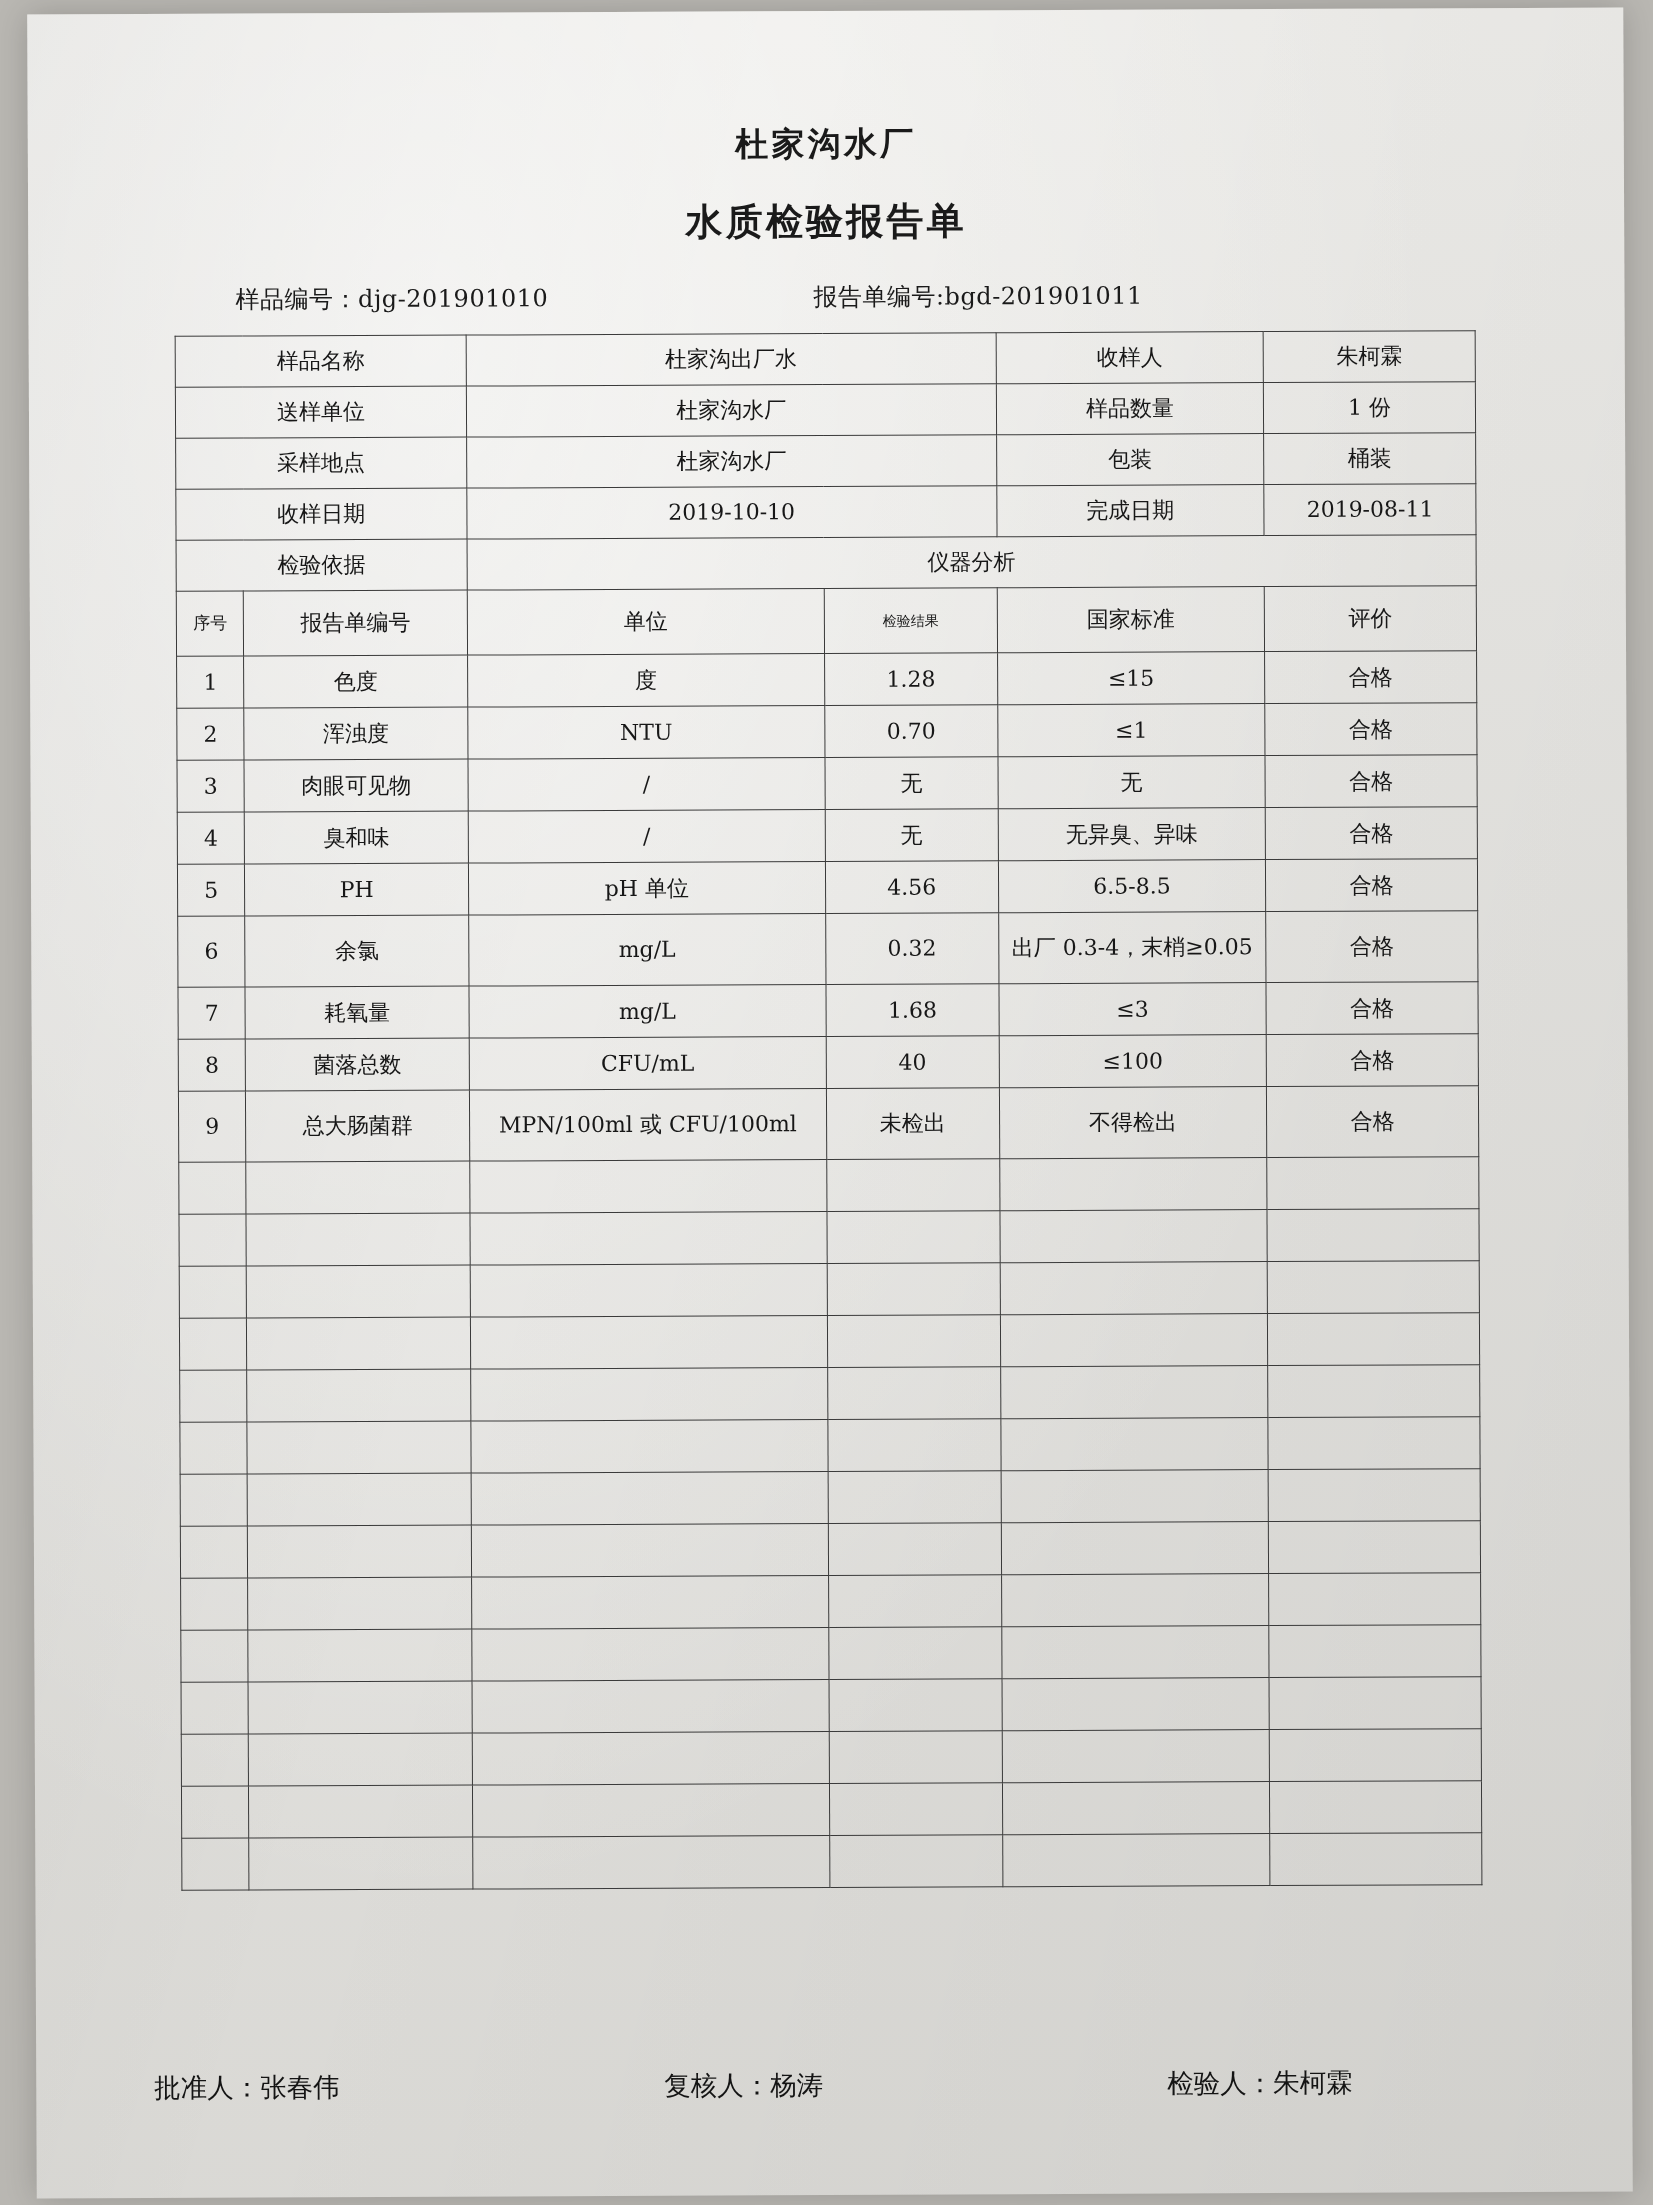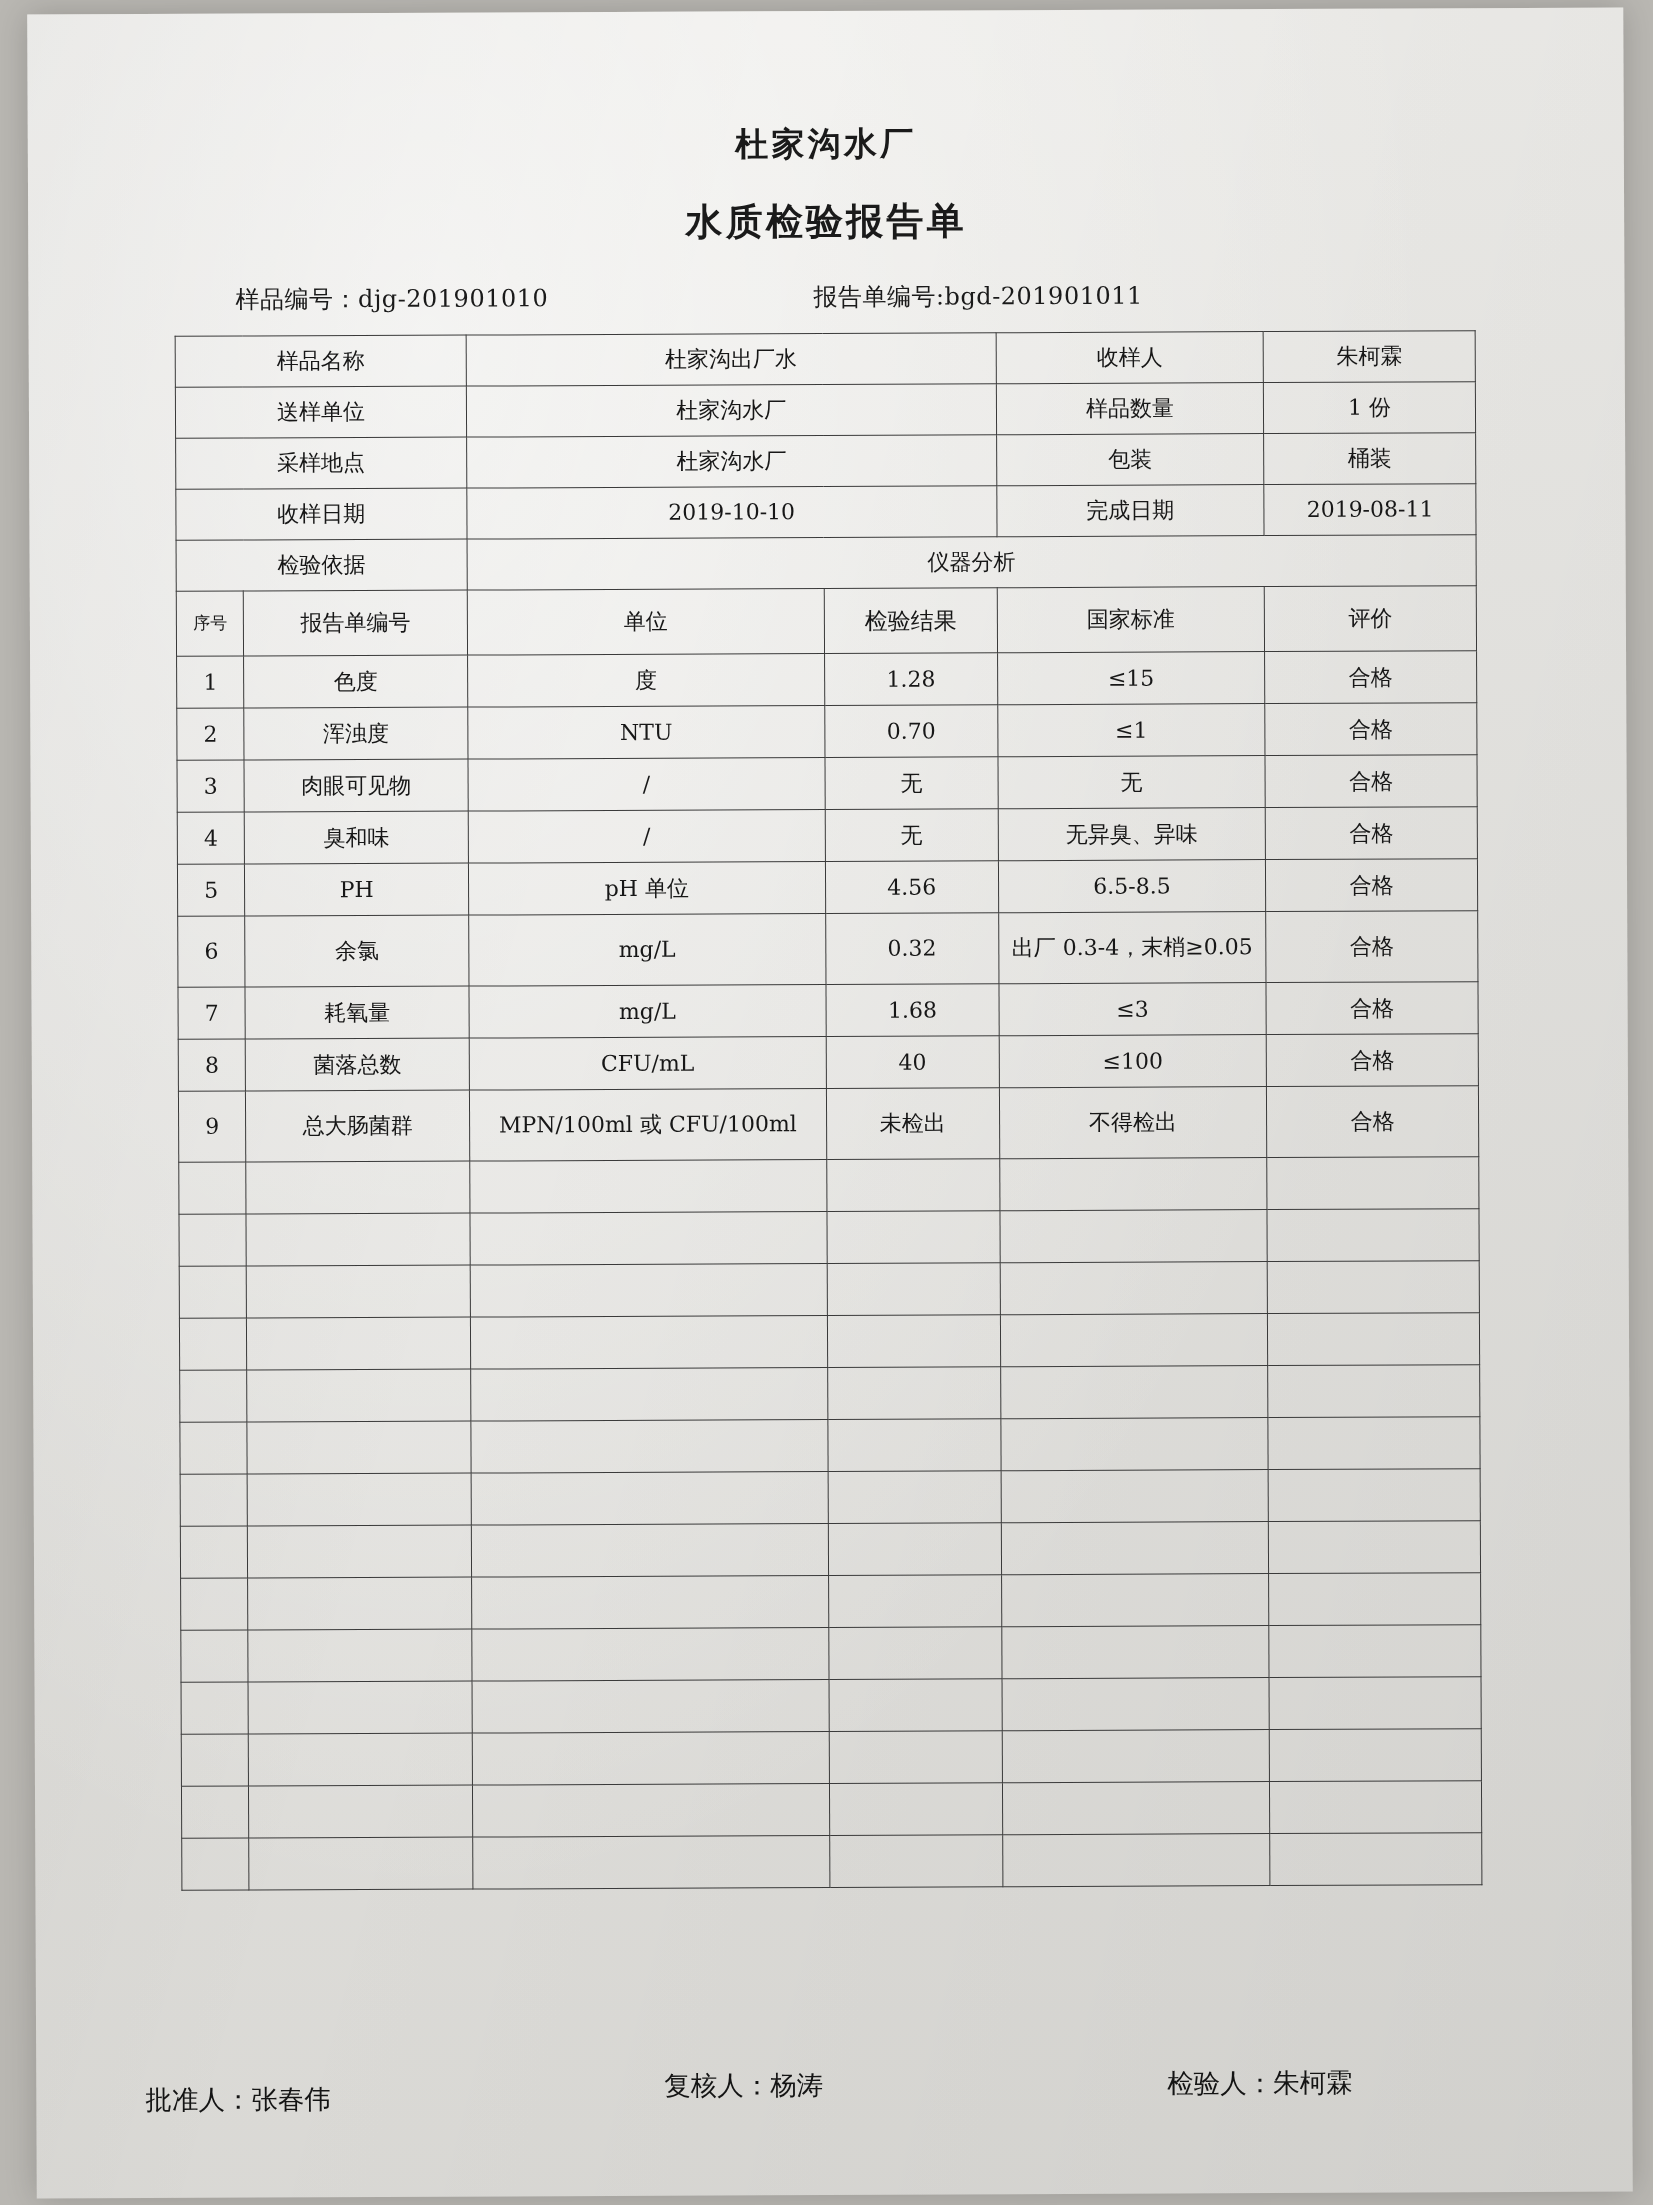--- a/index.html
+++ b/index.html
@@ -135,21 +135,21 @@
     left: 0;
     width: 1596px;
     height: 37px;
   }
   .sign {
     position: absolute;
     font-size: 26.5px;
     color: #141414;
     white-space: nowrap;
   }
-  .sign-a { left: 109px; margin-top: 12px; }
+  .sign-a { left: 118px; }
   .sign-b { left: 628px; }
   .sign-c { left: 1131px; }
 </style>
 </head>
 <body>
 
 <div id="paper">
   <div id="content">
 
     <div class="title-main">杜家沟水厂</div>
@@ -197,21 +197,21 @@
         </tr>
         <tr class="r-head">
           <td colspan="2">检验依据</td>
           <td colspan="4">仪器分析</td>
         </tr>
 
         <tr class="r-hdr2">
           <td style="font-size:17px; line-height:1.05;">序号</td>
           <td>报告单编号</td>
           <td>单位</td>
-          <td style="font-size:23px; line-height:1.05;">检验结果</td>
+          <td style="font-size:14px; line-height:1.05;">检验结果</td>
           <td>国家标准</td>
           <td>评价</td>
         </tr>
 
         <tr class="r-item">
           <td>1</td>
           <td>色度</td>
           <td>度</td>
           <td>1.28</td>
           <td>≤15</td>

